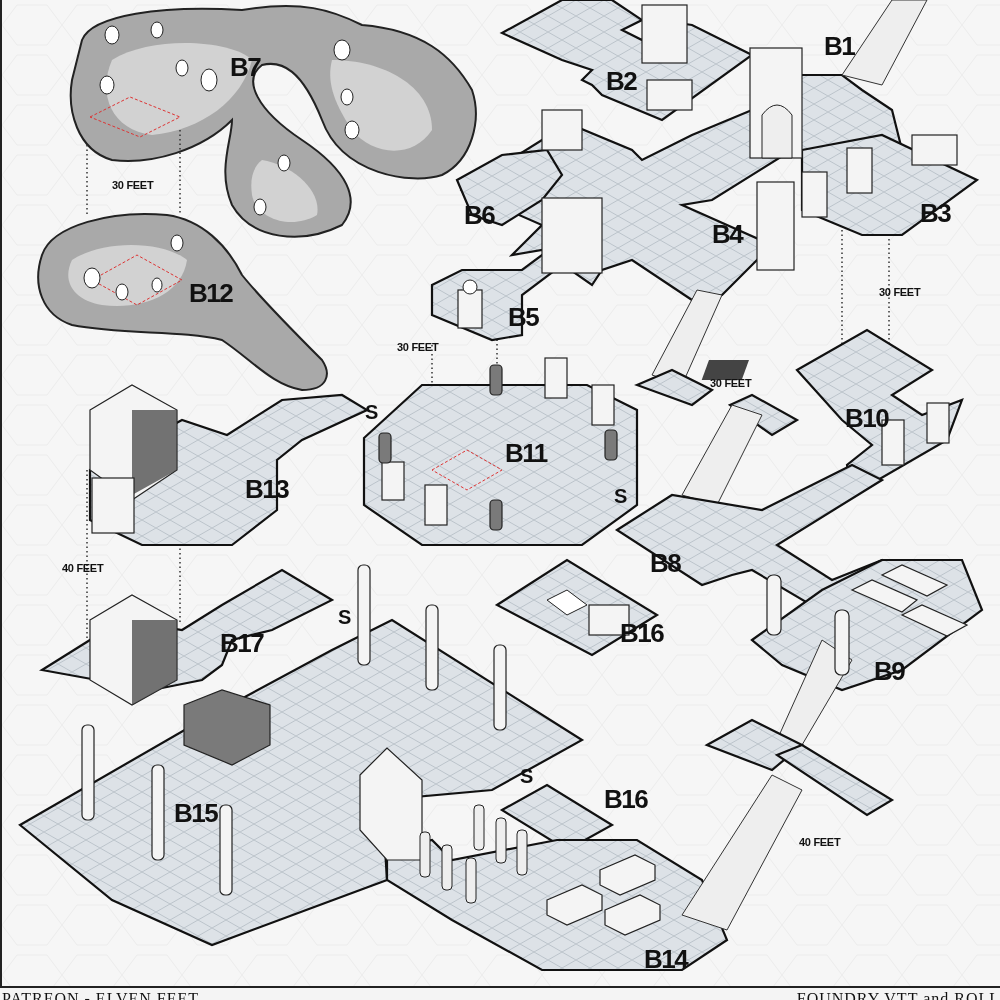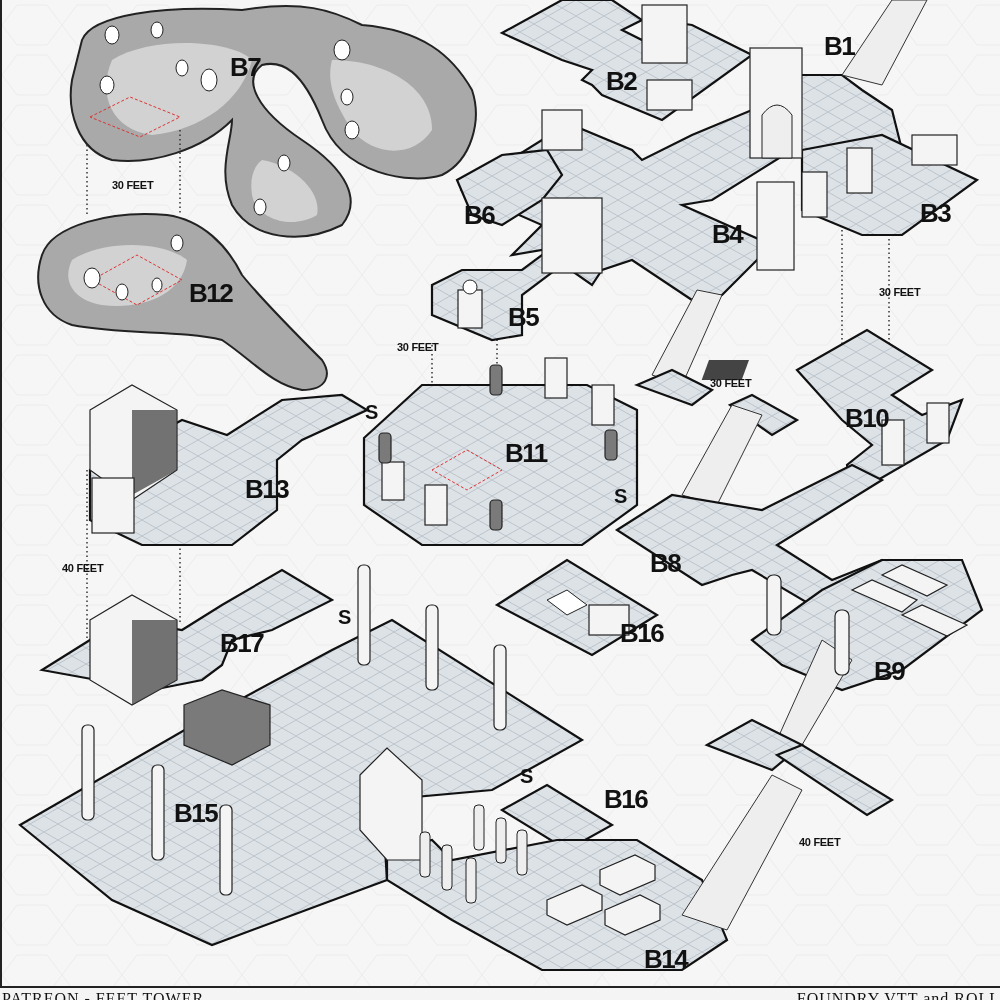--- a/index.html
+++ b/index.html
@@ -250,14 +250,14 @@
   <text class="dist" x="60" y="572">40 FEET</text>
   <text class="dist" x="797" y="846">40 FEET</text>
 
   <text class="secret" x="363" y="419">S</text>
   <text class="secret" x="612" y="503">S</text>
   <text class="secret" x="336" y="624">S</text>
   <text class="secret" x="518" y="783">S</text>
 </svg>
 </div>
 
-<div class="footer" id="footer-left">PATREON - FEET TOWER</div>
+<div class="footer" id="footer-left">PATREON - ELVEN FEET</div>
 <div class="footer" id="footer-right">FOUNDRY VTT and ROLL20</div>
 
 </body></html>

